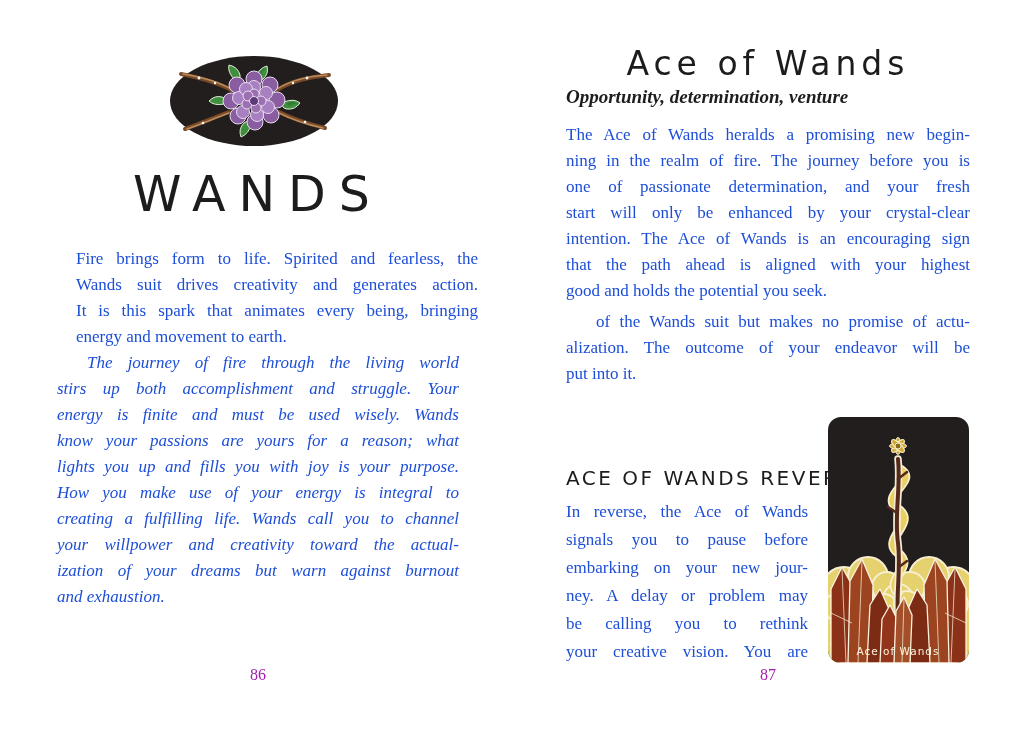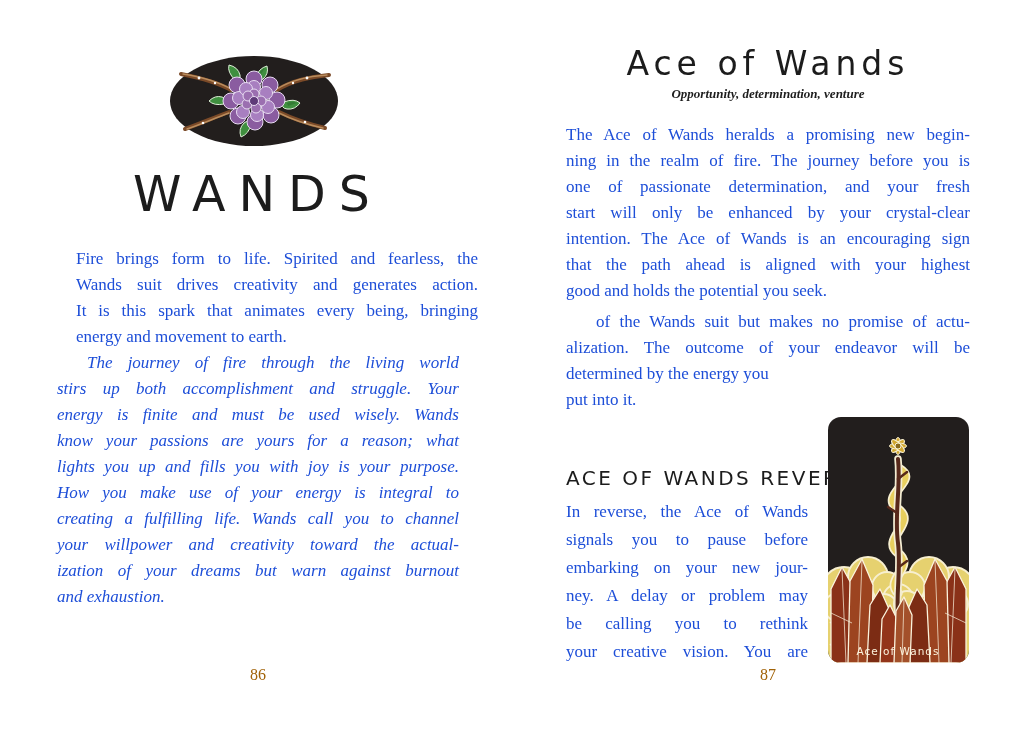--- a/index.html
+++ b/index.html
@@ -3,34 +3,34 @@
 <meta charset="utf-8">
 <style>
   html,body{margin:0;padding:0;background:#e9e9e9;}
   .spread{position:relative;width:1024px;height:731px;background:#ffffff;overflow:hidden;
           font-family:"Liberation Serif",serif;color:#222222;}
   .abs{position:absolute;}
   
   .hand{font-family:"DejaVu Sans",sans-serif;color:#1c1c1c;font-weight:400;}
   .wands-title{left:57px;top:166px;width:402px;text-align:center;font-size:49px;letter-spacing:13px;}
   .ace-title{left:566px;top:44px;width:404px;text-align:center;font-size:33px;letter-spacing:5px;}
-  .ace-subtitle{left:566px;top:86px;width:404px;text-align:center;font-size:13px;
+  .ace-subtitle{left:566px;top:86px;width:404px;text-align:left;font-size:19px;
                 font-style:italic;font-weight:bold;color:#1d1d1d;}
   .reversed-heading{left:566px;top:466px;width:340px;font-size:20px;letter-spacing:2.5px;}
   
   .body{font-size:17px;line-height:26px;color:#1d4ed8;}
   .line{text-align:justify;text-align-last:justify;}
   .line.flush{text-align-last:left;}
   .para.indent .line:first-child{text-indent:30px;}
   .left-body1{left:57px;top:246px;width:402px;margin-left:19px;}
   .left-body2{left:57px;top:350px;width:402px;font-style:italic;}
   .right-body1{left:566px;top:122px;width:404px;}
   .right-body2{left:566px;top:309px;width:404px;}
   .reversed-para{left:566px;top:498px;width:242px;line-height:28px;}
-  .pagenum{top:666px;font-size:16px;text-align:center;color:#a16207;}
+  .pagenum{top:666px;font-size:16px;text-align:center;color:#a21caf;}
   .pagenum.left{left:57px;width:402px;}
   .pagenum.right{left:566px;width:404px;}
   
   .emblem{left:169px;top:54px;width:170px;height:94px;}
   .card{left:828px;top:417px;width:141px;height:246px;}
   svg{display:block;}
 </style>
 </head>
 <body>
 
@@ -141,21 +141,20 @@
         <div class="line" style="">ning in the realm of fire. The journey before you is</div>
         <div class="line" style="">one of passionate determination, and your fresh</div>
         <div class="line" style="">start will only be enhanced by your crystal-clear</div>
         <div class="line" style="">intention. The Ace of Wands is an encouraging sign</div>
         <div class="line" style="">that the path ahead is aligned with your highest</div>
         <div class="line flush" style="">good and holds the potential you seek.</div>
       </div>
     <div class="abs body para indent right-body2">
         <div class="line" style="">of the Wands suit but makes no promise of actu-</div>
         <div class="line" style="">alization. The outcome of your endeavor will be</div>
-        <div class="line flush" style="">determined by the energy you</div>
         <div class="line flush" style="">put into it.</div>
       </div>
 
     <div class="abs hand reversed-heading">ACE OF WANDS REVERSED</div>
     <div class="abs body para reversed-para">
         <div class="line" style="">In reverse, the Ace of Wands</div>
         <div class="line" style="">signals you to pause before</div>
         <div class="line" style="">embarking on your new jour-</div>
         <div class="line" style="">ney. A delay or problem may</div>
         <div class="line" style="">be calling you to rethink</div>

